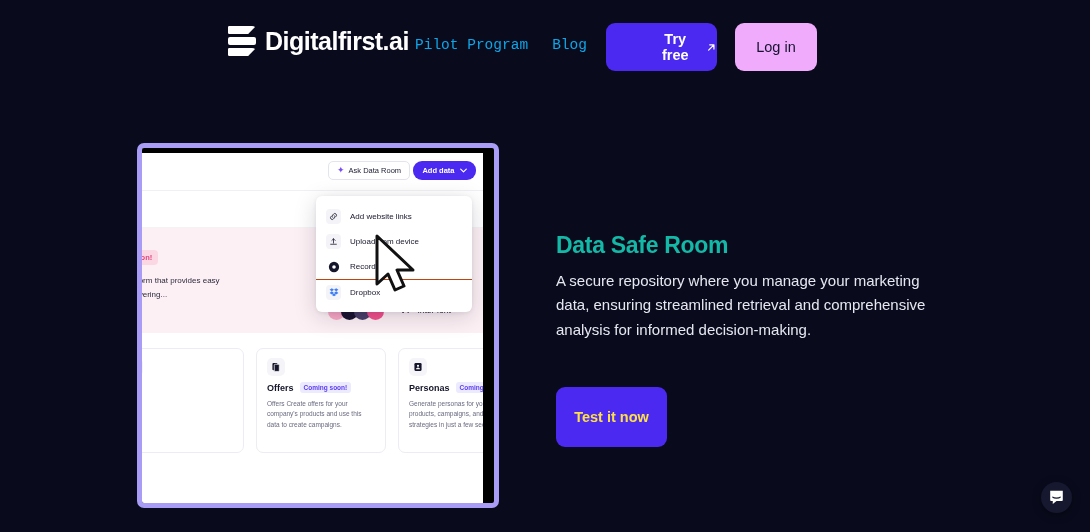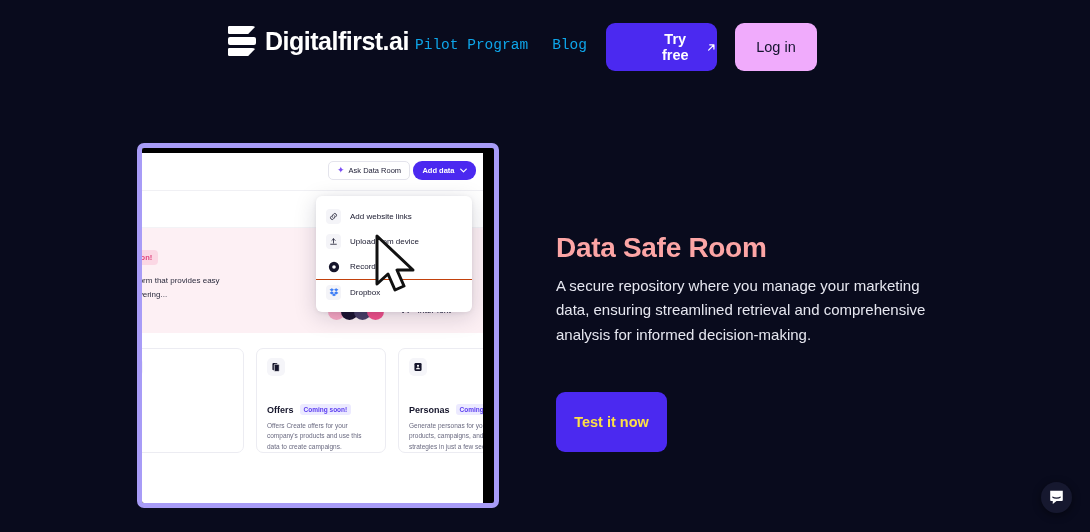--- a/index.html
+++ b/index.html
@@ -45,21 +45,21 @@
   }
   .btn-login {
     position: absolute; left: 735px; top: 23px; width: 82px; height: 48px;
     background: #f0abfc; color: #14142e; border: none; border-radius: 9px;
     font-size: 14.5px; font-weight: 500; font-family:"Liberation Sans",sans-serif;
     display: flex; align-items: center; justify-content: center; cursor: pointer;
   }
 
   
   .right-col { position: absolute; left: 556px; top: 232px; width: 400px; }
-  .headline { color:#fca5a5; font-size: 28px; font-weight: 700; letter-spacing:-0.3px; }
+  .headline { color:#14b8a6; font-size: 23px; font-weight: 700; letter-spacing:-0.3px; }
   .subcopy { color:#e6e7f0; font-size: 15px; line-height: 1.62; margin-top: 10px; width: 382px; }
   .btn-test {
     margin-top: 45px; width: 111px; height: 60px;
     background: #4b29f0; color: #fde047; border: none; border-radius: 9px;
     font-size: 14.5px; font-weight: 600; font-family:"Liberation Sans",sans-serif;
     display:flex; align-items:center; justify-content:center; cursor: pointer;
   }
 
   
   .panel {
@@ -136,21 +136,21 @@
   
   .cards { position:absolute; left:-28px; top:200px; width:380px; display:flex; gap:12px; }
   .mini-card {
     width:130px; height:105px; background:#fff; border:1px solid #ececf2; border-radius:7px;
     padding:9px 10px; flex:0 0 auto; overflow:hidden;
   }
   .mini-ico {
     width:18px; height:18px; border-radius:5px; background:#f5f5f9;
     display:flex; align-items:center; justify-content:center; font-size:9px; color:#15152b;
   }
-  .mini-head { display:flex; align-items:center; gap:6px; margin-top:28px; }
+  .mini-head { display:flex; align-items:center; gap:6px; margin-top:6px; }
   .mini-title { font-size:9px; font-weight:700; color:#15152b; }
   .mini-badge { font-size:6.5px; font-weight:600; color:#5b3df0; background:#eceaff;
                 padding:2px 4px; border-radius:3px; white-space:nowrap; }
   .mini-desc { margin-top:6px; font-size:6.5px; line-height:1.6; color:#6a6a80; }
 
   
   .intercom {
     position:absolute; left:1041px; top:482px; width:31px; height:31px;
     border-radius:50%; background:#16182f;
     display:flex; align-items:center; justify-content:center; cursor:pointer;

